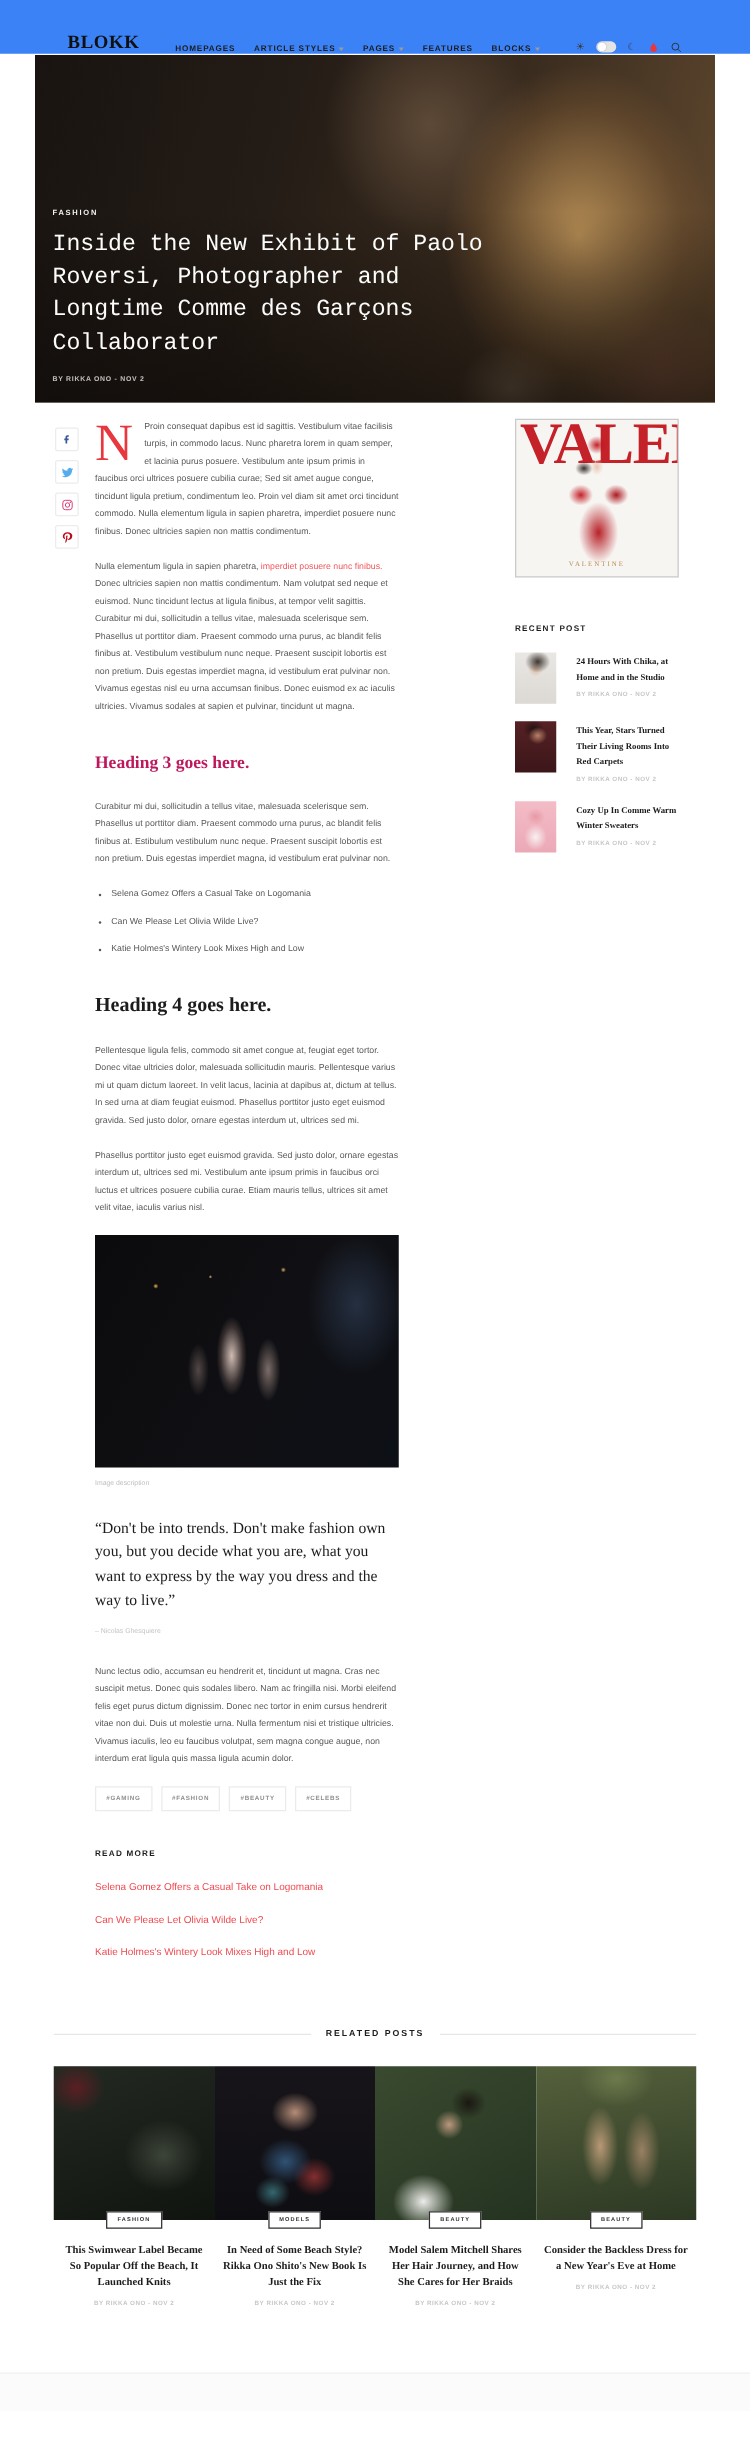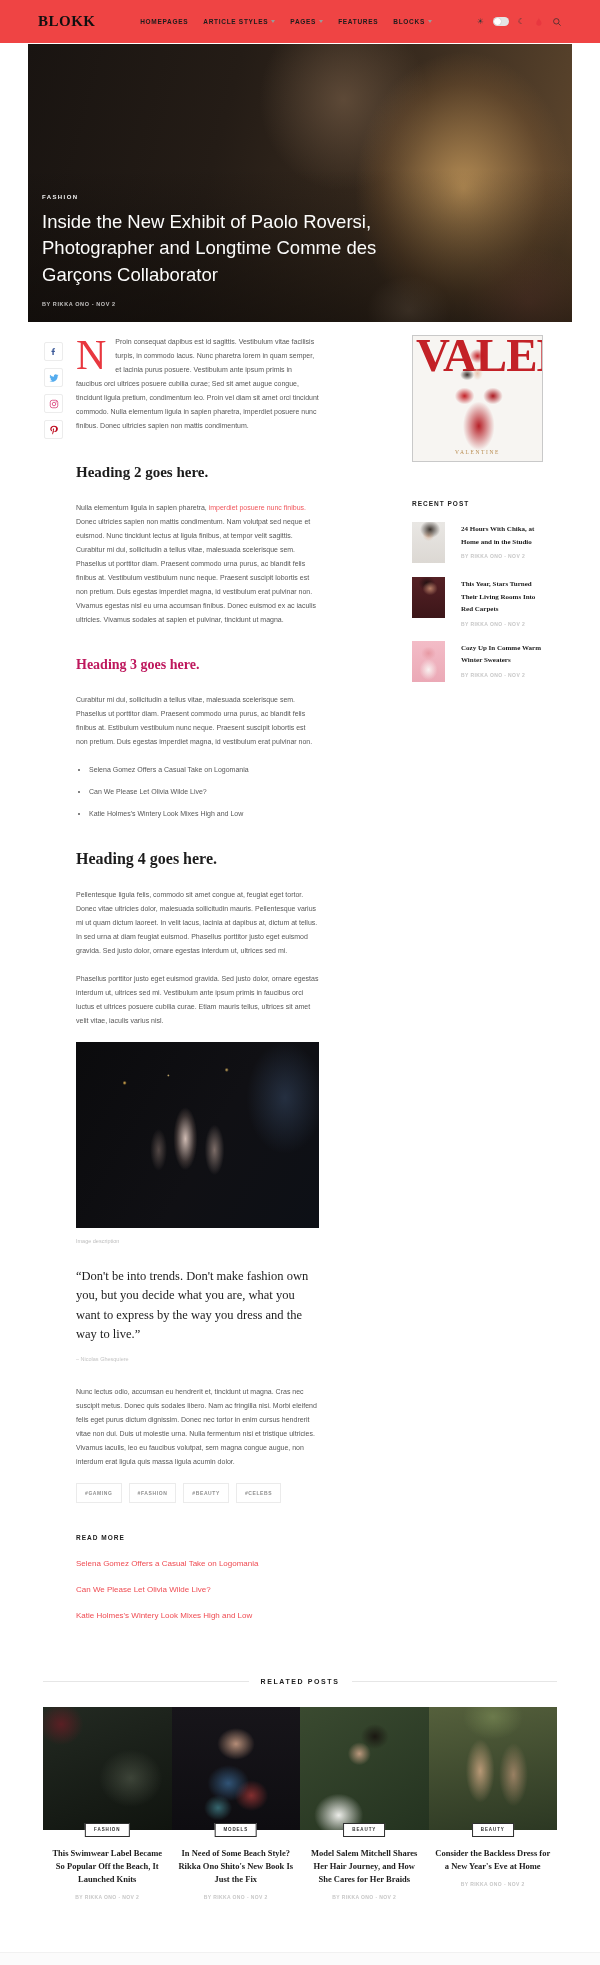--- a/index.html
+++ b/index.html
@@ -1,21 +1,21 @@
 <!DOCTYPE html>
 <html><head>
 <meta charset="utf-8">
 <style>
   * { box-sizing: border-box; margin: 0; padding: 0; }
   html { background:#fff; }
   body { width:600px; font-family:"Liberation Sans", sans-serif; background:#fff; color:#555; }
   a { text-decoration:none; }
 
   
-  .site-header { display:flex; align-items:center; height:43px; padding:0 38px; background:#ef4444; }
+  .site-header { display:flex; align-items:flex-end; height:43px; padding:0 54px; background:#3b82f6; }
   .logo { font-family:"Liberation Serif", serif; font-weight:700; font-size:15px; letter-spacing:.5px; color:#101010; }
   .nav { display:flex; gap:15px; margin:0 auto; align-items:center; }
   .nav-item { font-size:6.5px; font-weight:700; letter-spacing:.7px; color:#1c1c1c; display:flex; align-items:center; gap:3px; cursor:pointer; }
   .caret { width:0; height:0; border-left:2.5px solid transparent; border-right:2.5px solid transparent; border-top:3px solid #9a9a9a; }
   .header-icons { display:flex; align-items:center; gap:9px; }
   .glyph-icon { font-family:"DejaVu Sans", sans-serif; font-size:8px; color:#3a3a3a; line-height:1; }
   .toggle { width:16px; height:9px; border-radius:5px; background:#e4e4e4; position:relative; }
   .toggle-knob { position:absolute; left:1px; top:1px; width:7px; height:7px; border-radius:50%; background:#fff; box-shadow:0 0 1px rgba(0,0,0,.35); }
 
   
@@ -23,21 +23,21 @@
     background:
       linear-gradient(to top, rgba(12,9,7,.62) 0%, rgba(12,9,7,.25) 35%, rgba(12,9,7,0) 55%),
       radial-gradient(150px 190px at 80% 52%, rgba(198,154,92,.85), rgba(130,92,52,.35) 55%, rgba(0,0,0,0) 72%),
       radial-gradient(120px 130px at 58% 20%, rgba(104,82,62,.8), rgba(0,0,0,0) 70%),
       radial-gradient(90px 80px at 92% 93%, rgba(150,90,70,.55), rgba(0,0,0,0) 70%),
       radial-gradient(60px 50px at 70% 96%, rgba(190,160,130,.4), rgba(0,0,0,0) 70%),
       linear-gradient(105deg, #191411 0%, #241c16 35%, #3a2c1f 65%, #55402a 88%, #64492c 100%);
   }
   .hero-content { position:absolute; left:14px; bottom:15px; width:350px; }
   .hero-category { font-size:6px; font-weight:700; letter-spacing:1.4px; color:#f2f2f2; margin-bottom:9px; }
-  .hero-title { font-family:Liberation Sans, sans-serif; font-size:18.5px; line-height:1.42; color:#fcfcfb; font-weight:500; }
+  .hero-title { font-family:Liberation Mono, monospace; font-size:18.5px; line-height:1.42; color:#fcfcfb; font-weight:500; }
   .hero-byline { margin-top:13px; font-size:5.5px; font-weight:700; letter-spacing:.6px; color:rgba(255,255,255,.72); }
 
   
   .main { display:flex; margin:13px 28px 0; }
   .article-col { display:flex; width:292px; }
   .share-rail { width:19px; margin:7px 13px 0 16px; display:flex; flex-direction:column; gap:7px; flex:none; }
   .share-btn { width:19px; height:19px; border:1px solid #ececec; border-radius:2px; display:flex; align-items:center; justify-content:center; background:#fff; cursor:pointer; }
   .article-content { width:243px; font-size:7px; line-height:2; color:#585858; }
   .article-content p { margin-bottom:14px; }
   .dropcap { float:left; font-family:"Liberation Serif", serif; font-size:42px; line-height:.8; color:#e8373f; margin:4px 9px 2px 0; }
@@ -182,21 +182,20 @@
       <span class="share-btn">
         <svg width="10" height="10" viewBox="0 0 24 24">
             <path d="M12 2C6.5 2 3 5.7 3 9.7c0 2.4 1.3 4.5 3.3 5.3.3.1.6 0 .7-.3l.3-1.2c.1-.3 0-.4-.2-.7-.6-.7-1-1.6-1-2.9 0-3 2.2-5.7 5.8-5.7 3.2 0 5 1.9 5 4.5 0 3.4-1.5 6.3-3.7 6.3-1.2 0-2.1-1-1.8-2.3l.7-2.7c.2-.9.1-1.7-.9-1.7-1.1 0-2 1.2-2 2.7 0 1 .3 1.6.3 1.6l-1.4 5.8c-.4 1.7-.1 3.9 0 4.1 0 .1.2.2.3.1.1-.2 1.8-2.2 2.3-4.2l.9-3.4c.4.9 1.7 1.6 3 1.6 4 0 6.7-3.6 6.7-8.5C21 5.2 17.3 2 12 2z" fill="#bd081c"></path>
           </svg>
       </span>
     </div>
 
     <article class="article-content">
       <p><span class="dropcap">N</span><span>Proin consequat dapibus est id sagittis. Vestibulum vitae facilisis turpis, in commodo lacus. Nunc pharetra lorem in quam semper, et lacinia purus posuere. Vestibulum ante ipsum primis in faucibus orci ultrices posuere cubilia curae; Sed sit amet augue congue, tincidunt ligula pretium, condimentum leo. Proin vel diam sit amet orci tincidunt commodo. Nulla elementum ligula in sapien pharetra, imperdiet posuere nunc finibus. Donec ultricies sapien non mattis condimentum.</span></p>
 
-      <h2 class="art-h2">Heading 2 goes here.</h2>
       <p><span>Nulla elementum ligula in sapien pharetra, </span><a href="#" class="inline-link">imperdiet posuere nunc finibus.</a><span> Donec ultricies sapien non mattis condimentum. Nam volutpat sed neque et euismod. Nunc tincidunt lectus at ligula finibus, at tempor velit sagittis. Curabitur mi dui, sollicitudin a tellus vitae, malesuada scelerisque sem. Phasellus ut porttitor diam. Praesent commodo urna purus, ac blandit felis finibus at. Vestibulum vestibulum nunc neque. Praesent suscipit lobortis est non pretium. Duis egestas imperdiet magna, id vestibulum erat pulvinar non. Vivamus egestas nisl eu urna accumsan finibus. Donec euismod ex ac iaculis ultricies. Vivamus sodales at sapien et pulvinar, tincidunt ut magna.</span></p>
 
       <h2 class="art-h3">Heading 3 goes here.</h2>
       <p>Curabitur mi dui, sollicitudin a tellus vitae, malesuada scelerisque sem. Phasellus ut porttitor diam. Praesent commodo urna purus, ac blandit felis finibus at. Estibulum vestibulum nunc neque. Praesent suscipit lobortis est non pretium. Duis egestas imperdiet magna, id vestibulum erat pulvinar non.</p>
 
       <ul class="art-list">
         <li>Selena Gomez Offers a Casual Take on Logomania</li>
         <li>Can We Please Let Olivia Wilde Live?</li>
         <li>Katie Holmes's Wintery Look Mixes High and Low</li>
       </ul>

